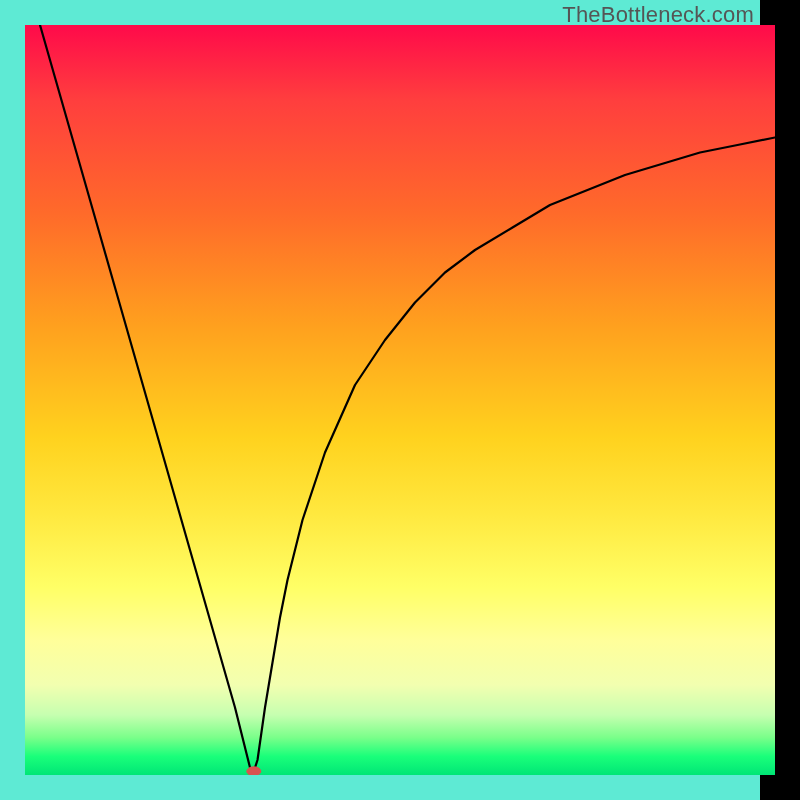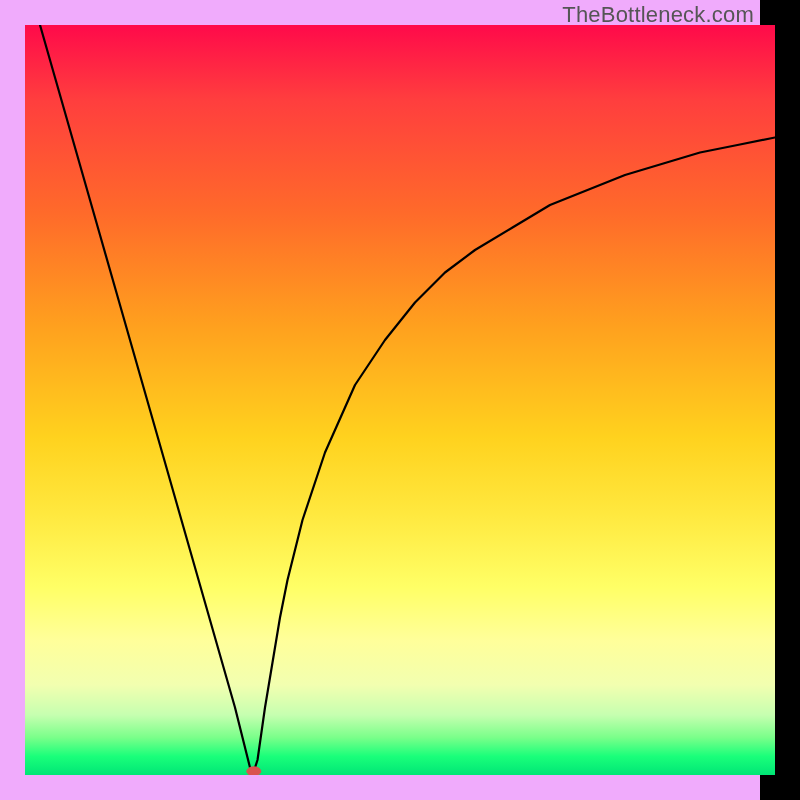--- a/index.html
+++ b/index.html
@@ -1,21 +1,21 @@
 <!DOCTYPE html>
 <html><head>
 <meta charset="utf-8">
 <style>
   * { margin: 0; padding: 0; box-sizing: border-box; }
   html, body { width: 800px; height: 800px; overflow: hidden; background: #000; }
   .frame {
     position: relative;
     width: 760px;
     height: 800px;
-    background: #f0abfc;
+    background: #5eead4;
     padding-left: 37px;
   }
   .plot-area {
     position: absolute;
     left: 25px;
     top: 25px;
     width: 750px;
     height: 750px;
     background: linear-gradient(to bottom,
       #ff0a4a 0%,

